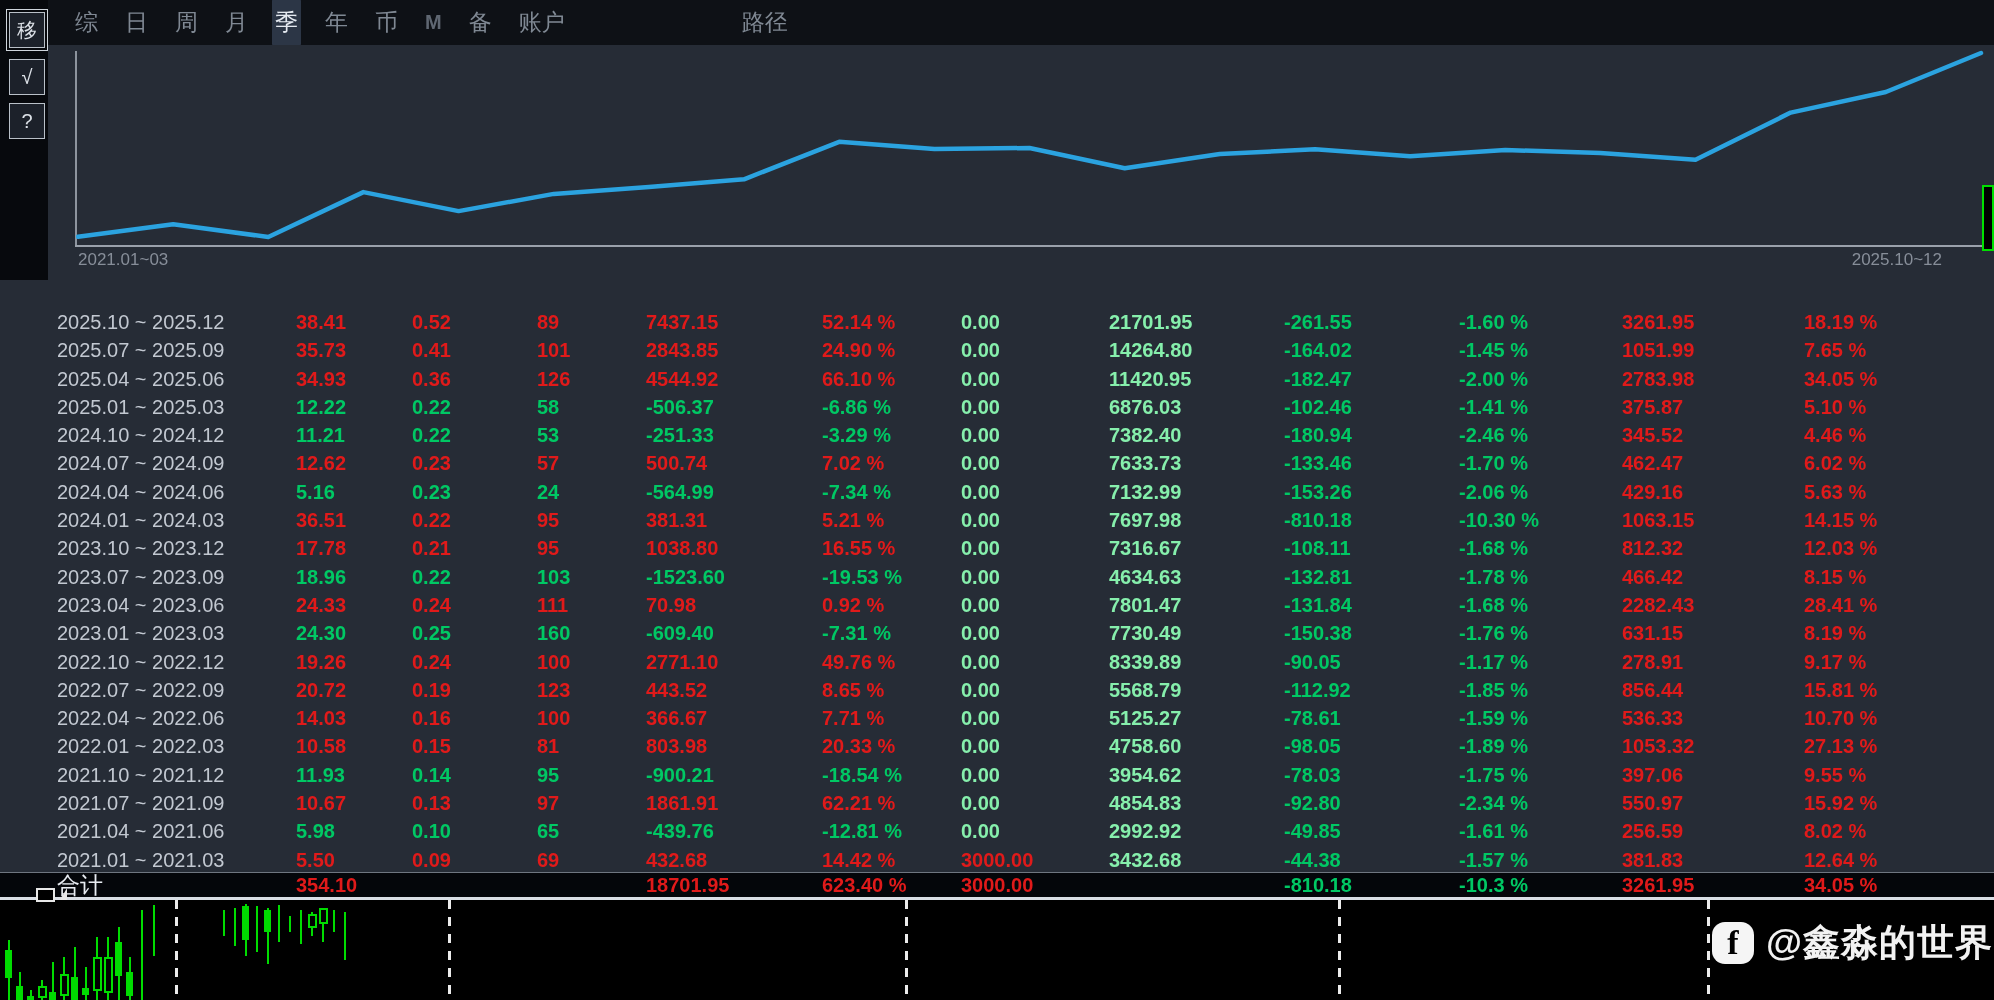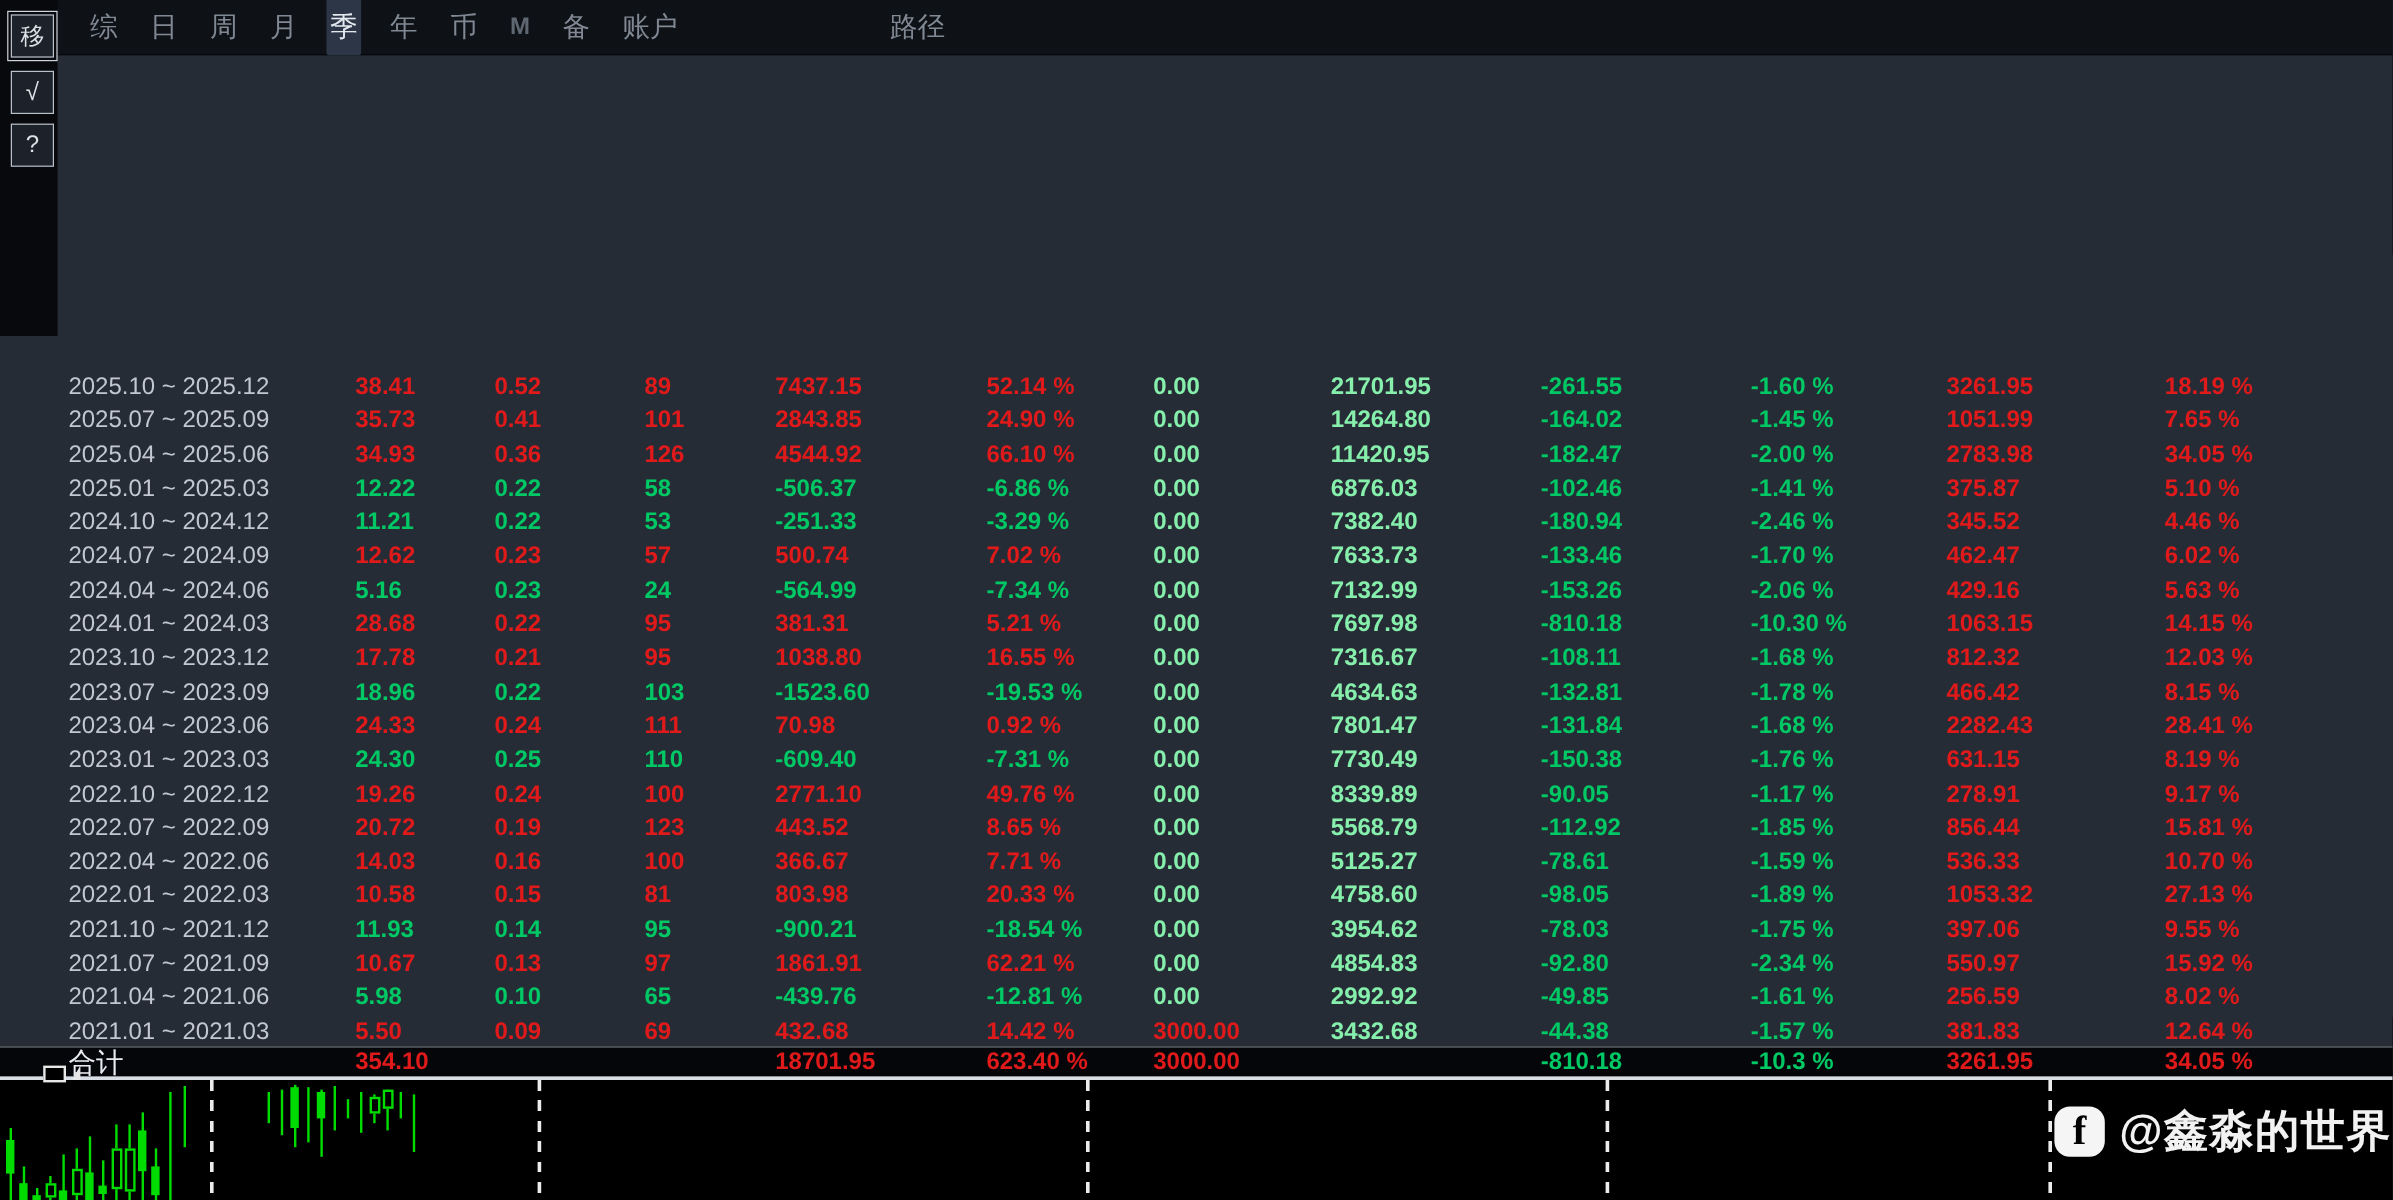--- a/index.html
+++ b/index.html
@@ -77,20 +77,30 @@
         <div class="mi">路径</div>
       </div>
   </div>
 
   <div id="sidebar">
       <div class="sbtn first" style="top: 12px;">移</div>
       <div class="sbtn" style="top: 59px;">√</div>
       <div class="sbtn" style="top: 103px;">?</div>
     </div>
 
+  <div id="chart">
+    <div id="vaxis"></div>
+    <div id="haxis"></div>
+    <svg id="curve-svg" width="1911" height="196">
+      <polyline fill="none" stroke="#2ba3e0" stroke-width="4.5" stroke-linejoin="round" stroke-linecap="round" points="2.0,188.8 97.2,176.3 192.3,189.0 287.4,144.1 382.6,163.1 477.8,145.9 572.9,139.0 668.0,131.3 763.2,93.8 858.4,100.9 953.5,100.0 1048.7,120.2 1143.8,106.0 1239.0,101.3 1334.1,108.3 1429.3,102.0 1524.4,105.1 1619.5,111.7 1714.7,64.6 1809.8,44.0 1905.0,5.0"></polyline>
+    </svg>
+    <div class="axis-label" id="axis-label-left">2021.01~03</div>
+    <div class="axis-label" id="axis-label-right">2025.10~12</div>
+    <div id="right-sliver"></div>
+  </div>
 
   <div id="tbody">
       <div class="tr grid">
         <div class="td c-per">2025.10 ~ 2025.12</div>
         <div class="td c-red">38.41</div>
         <div class="td c-red">0.52</div>
         <div class="td c-red">89</div>
         <div class="td c-red">7437.15</div>
         <div class="td c-red">52.14 %</div>
         <div class="td c-wht">0.00</div>
@@ -179,21 +189,21 @@
         <div class="td c-grn">-7.34 %</div>
         <div class="td c-wht">0.00</div>
         <div class="td c-wht">7132.99</div>
         <div class="td c-grn">-153.26</div>
         <div class="td c-grn">-2.06 %</div>
         <div class="td c-red">429.16</div>
         <div class="td c-red">5.63 %</div>
       </div>
       <div class="tr grid">
         <div class="td c-per">2024.01 ~ 2024.03</div>
-        <div class="td c-red">28.68</div>
+        <div class="td c-red">36.51</div>
         <div class="td c-red">0.22</div>
         <div class="td c-red">95</div>
         <div class="td c-red">381.31</div>
         <div class="td c-red">5.21 %</div>
         <div class="td c-wht">0.00</div>
         <div class="td c-wht">7697.98</div>
         <div class="td c-grn">-810.18</div>
         <div class="td c-grn">-10.30 %</div>
         <div class="td c-red">1063.15</div>
         <div class="td c-red">14.15 %</div>
@@ -237,21 +247,21 @@
         <div class="td c-wht">7801.47</div>
         <div class="td c-grn">-131.84</div>
         <div class="td c-grn">-1.68 %</div>
         <div class="td c-red">2282.43</div>
         <div class="td c-red">28.41 %</div>
       </div>
       <div class="tr grid">
         <div class="td c-per">2023.01 ~ 2023.03</div>
         <div class="td c-grn">24.30</div>
         <div class="td c-grn">0.25</div>
-        <div class="td c-grn">110</div>
+        <div class="td c-grn">160</div>
         <div class="td c-grn">-609.40</div>
         <div class="td c-grn">-7.31 %</div>
         <div class="td c-wht">0.00</div>
         <div class="td c-wht">7730.49</div>
         <div class="td c-grn">-150.38</div>
         <div class="td c-grn">-1.76 %</div>
         <div class="td c-red">631.15</div>
         <div class="td c-red">8.19 %</div>
       </div>
       <div class="tr grid">

